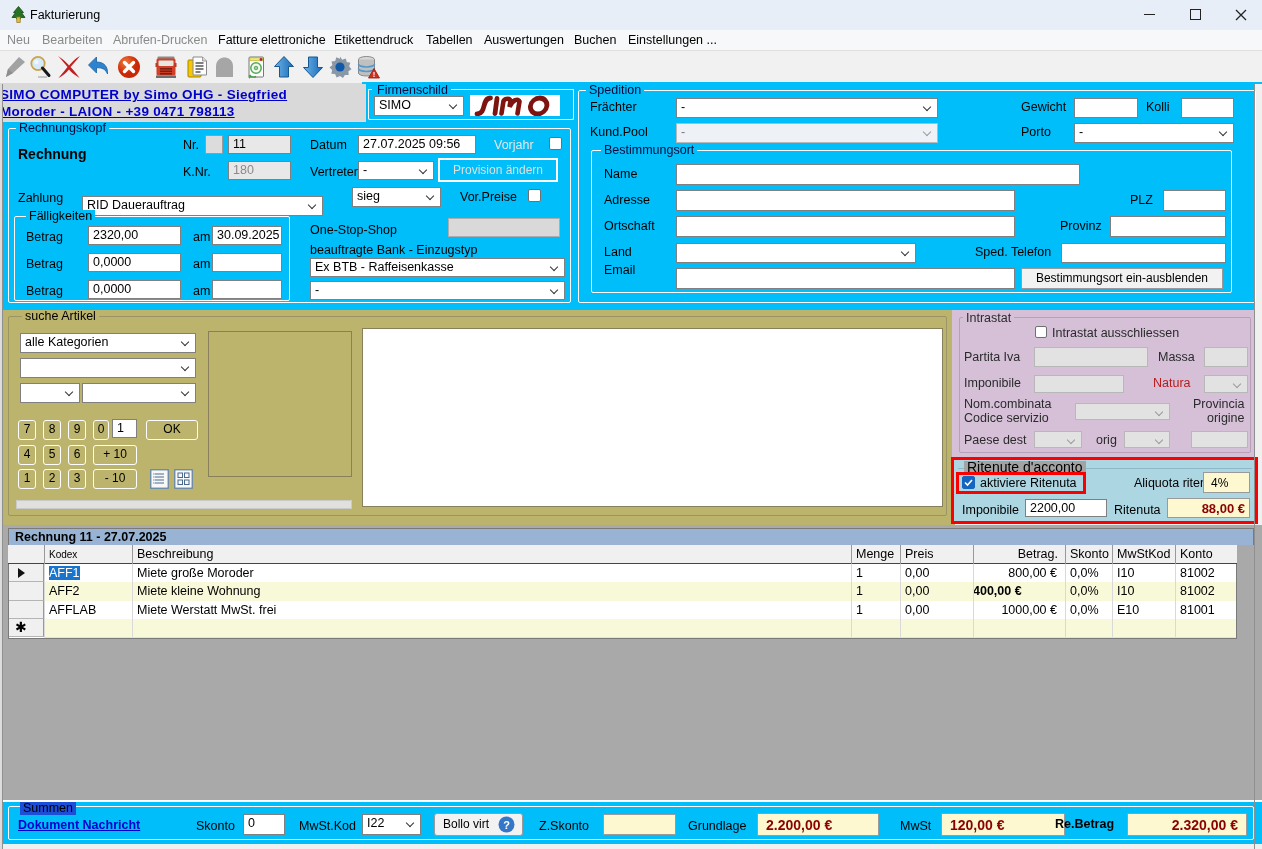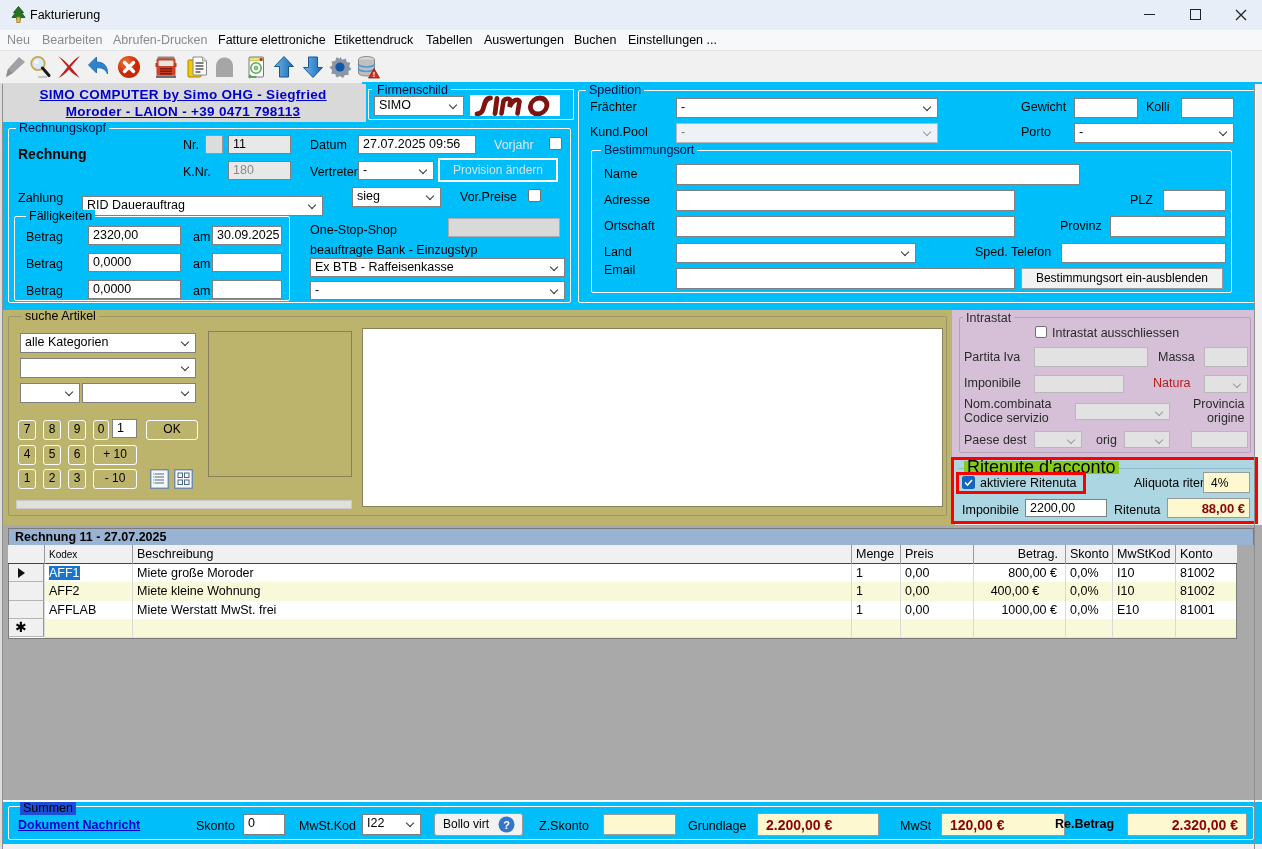--- a/index.html
+++ b/index.html
@@ -132,21 +132,21 @@
   </div>
 
 <div class="ab" style="left:0;top:84px;width:2px;height:765px;background:#dcdcdc;z-index:50"></div>
 <div class="ab" style="left:2px;top:84px;width:1px;height:765px;background:#8f8f8f;z-index:50"></div>
 <div class="ab" style="left:1254px;top:84px;width:1px;height:765px;background:#8f8f8f;z-index:50"></div>
 
 <div class="ab" style="left:362px;top:82px;width:900px;height:4px;background:#00befa"></div>
 <div class="ab" style="left:0;top:84px;width:1262px;height:226px;background:#00befa"></div>
 <div class="ab" style="left:1255px;top:84px;width:7px;height:765px;background:#f0f0f0"></div>
 
-<div class="ab" style="left:0;top:84px;width:366px;height:38px;background:#d9d9d9;text-align:center;font-weight:bold;font-size:13.5px;color:#0000cc;line-height:17px;padding-top:2px;letter-spacing:0.3px">
+<div class="ab" style="left:0;top:84px;width:366px;height:38px;background:#d9d9d9;text-align:left;font-weight:bold;font-size:13.5px;color:#0000cc;line-height:17px;padding-top:2px;letter-spacing:0.3px">
 <u>SIMO COMPUTER by Simo OHG - Siegfried<br>Moroder - LAION - +39 0471 798113</u></div>
 
 <div class="gb" style="left:368px;top:89px;width:206px;height:31px;border-top:none"></div>
 <div class="ab" style="left:368px;top:89px;width:4px;height:1px;background:#fff"></div>
 <div class="ab" style="left:450px;top:89px;width:124px;height:1px;background:#fff"></div>
 <div class="lbl" style="left:374px;top:84px;color:#0a0a3c;background:#00befa;padding:0 3px">Firmenschild</div>
 <div class="dd" style="left:374px;top:96px;width:90px;height:20px">SIMO<i></i></div>
 <div class="ab" style="left:470px;top:95px;width:90px;height:21px;background:#fff">
 <svg width="90" height="21" viewBox="0 0 90 21">
 <g stroke="#7d1410" fill="none" stroke-linecap="round">
@@ -307,21 +307,21 @@
     <i></i>
   </div>
 <div class="lbl" style="left:1096px;top:434px;font-size:12.5px;color:#2a2a2a">orig</div>
 <div class="dd gr" style="left:1124px;top:431px;width:46px;height:17px">
     <i></i>
   </div>
 <div class="ab gr" style="left:1191px;top:431px;width:57px;height:17px"></div>
 
 <div class="ab" style="left:951px;top:457px;width:307px;height:67px;background:#add6e3;border:3px solid #fb0000"></div>
 <div class="ab" style="left:958px;top:468px;width:294px;height:1px;background:#8fb8c8"></div>
-<div class="lbl" style="left:964px;top:461px;background:#84cc16;padding:0 3px;font-size:18px">Ritenute d'acconto</div>
+<div class="lbl" style="left:964px;top:461px;background:#a3a3a3;padding:0 3px;font-size:14px">Ritenute d'acconto</div>
 <div class="ab" style="left:956px;top:472px;width:130px;height:22px;border:3px solid #fb0000;background:#add6e3"></div>
 <div class="cb" style="left:962px;top:476px;background:#1565c0;border-color:#1565c0"></div>
 <svg class="ab" style="left:963px;top:477px" width="11" height="11" viewBox="0 0 11 11">
     <path d="M2 5.5 L4.5 8 L9 3" stroke="#fff" stroke-width="1.6" fill="none"></path>
   </svg>
 <div class="lbl" style="left:980px;top:477px;font-size:12.5px">aktiviere Ritenuta</div>
 <div class="lbl" style="left:1134px;top:477px;font-size:12.5px">Aliquota ritenuta</div>
 <div class="ab ylw" style="left:1203px;top:472px;width:47px;height:21px;font-size:12px;padding:3px 0 0 7px">4%</div>
 <div class="lbl" style="left:962px;top:504px">Imponibile</div>
 <div class="tb" style="left:1025px;top:499px;width:82px;height:18px">2200,00</div>
@@ -369,21 +369,21 @@
     <div class="ab" style="left:1065px;top:564px;width:1px;height:18.3px;background:#d9d9d9"></div>
     <div class="ab" style="left:1112px;top:564px;width:1px;height:18.3px;background:#d9d9d9"></div>
     <div class="ab" style="left:1175px;top:564px;width:1px;height:18.3px;background:#d9d9d9"></div>
     <div class="ab" style="left:44px;top:582.3px;width:1192px;height:1px;background:#e3e3e3"></div>
     <div class="ab" style="left:9px;top:582.3px;width:1227px;height:18.3px;background:#f8f9d8"></div>
     <div class="ab" style="left:9px;top:582.3px;width:35px;height:18.3px;background:#f0f0f0;border-right:1px solid #999;border-bottom:1px solid #b5b5b5"></div>
     <div class="lbl" style="left:49px;top:585.3px;">AFF2</div>
     <div class="lbl" style="left:137px;top:585.3px;">Miete kleine Wohnung</div>
     <div class="lbl" style="left:856px;top:585.3px;">1</div>
     <div class="lbl" style="left:905px;top:585.3px;">0,00</div>
-    <div class="lbl" style="left:973px;top:585.3px;width:84px;text-align:center;">400,00 €</div>
+    <div class="lbl" style="left:973px;top:585.3px;width:84px;text-align:left;font-weight:bold;">400,00 €</div>
     <div class="lbl" style="left:1070px;top:585.3px;">0,0%</div>
     <div class="lbl" style="left:1117px;top:585.3px;">I10</div>
     <div class="lbl" style="left:1180px;top:585.3px;">81002</div>
     <div class="ab" style="left:44px;top:582.3px;width:1px;height:18.3px;background:#d9d9d9"></div>
     <div class="ab" style="left:132px;top:582.3px;width:1px;height:18.3px;background:#d9d9d9"></div>
     <div class="ab" style="left:851px;top:582.3px;width:1px;height:18.3px;background:#d9d9d9"></div>
     <div class="ab" style="left:900px;top:582.3px;width:1px;height:18.3px;background:#d9d9d9"></div>
     <div class="ab" style="left:973px;top:582.3px;width:1px;height:18.3px;background:#d9d9d9"></div>
     <div class="ab" style="left:1065px;top:582.3px;width:1px;height:18.3px;background:#d9d9d9"></div>
     <div class="ab" style="left:1112px;top:582.3px;width:1px;height:18.3px;background:#d9d9d9"></div>

